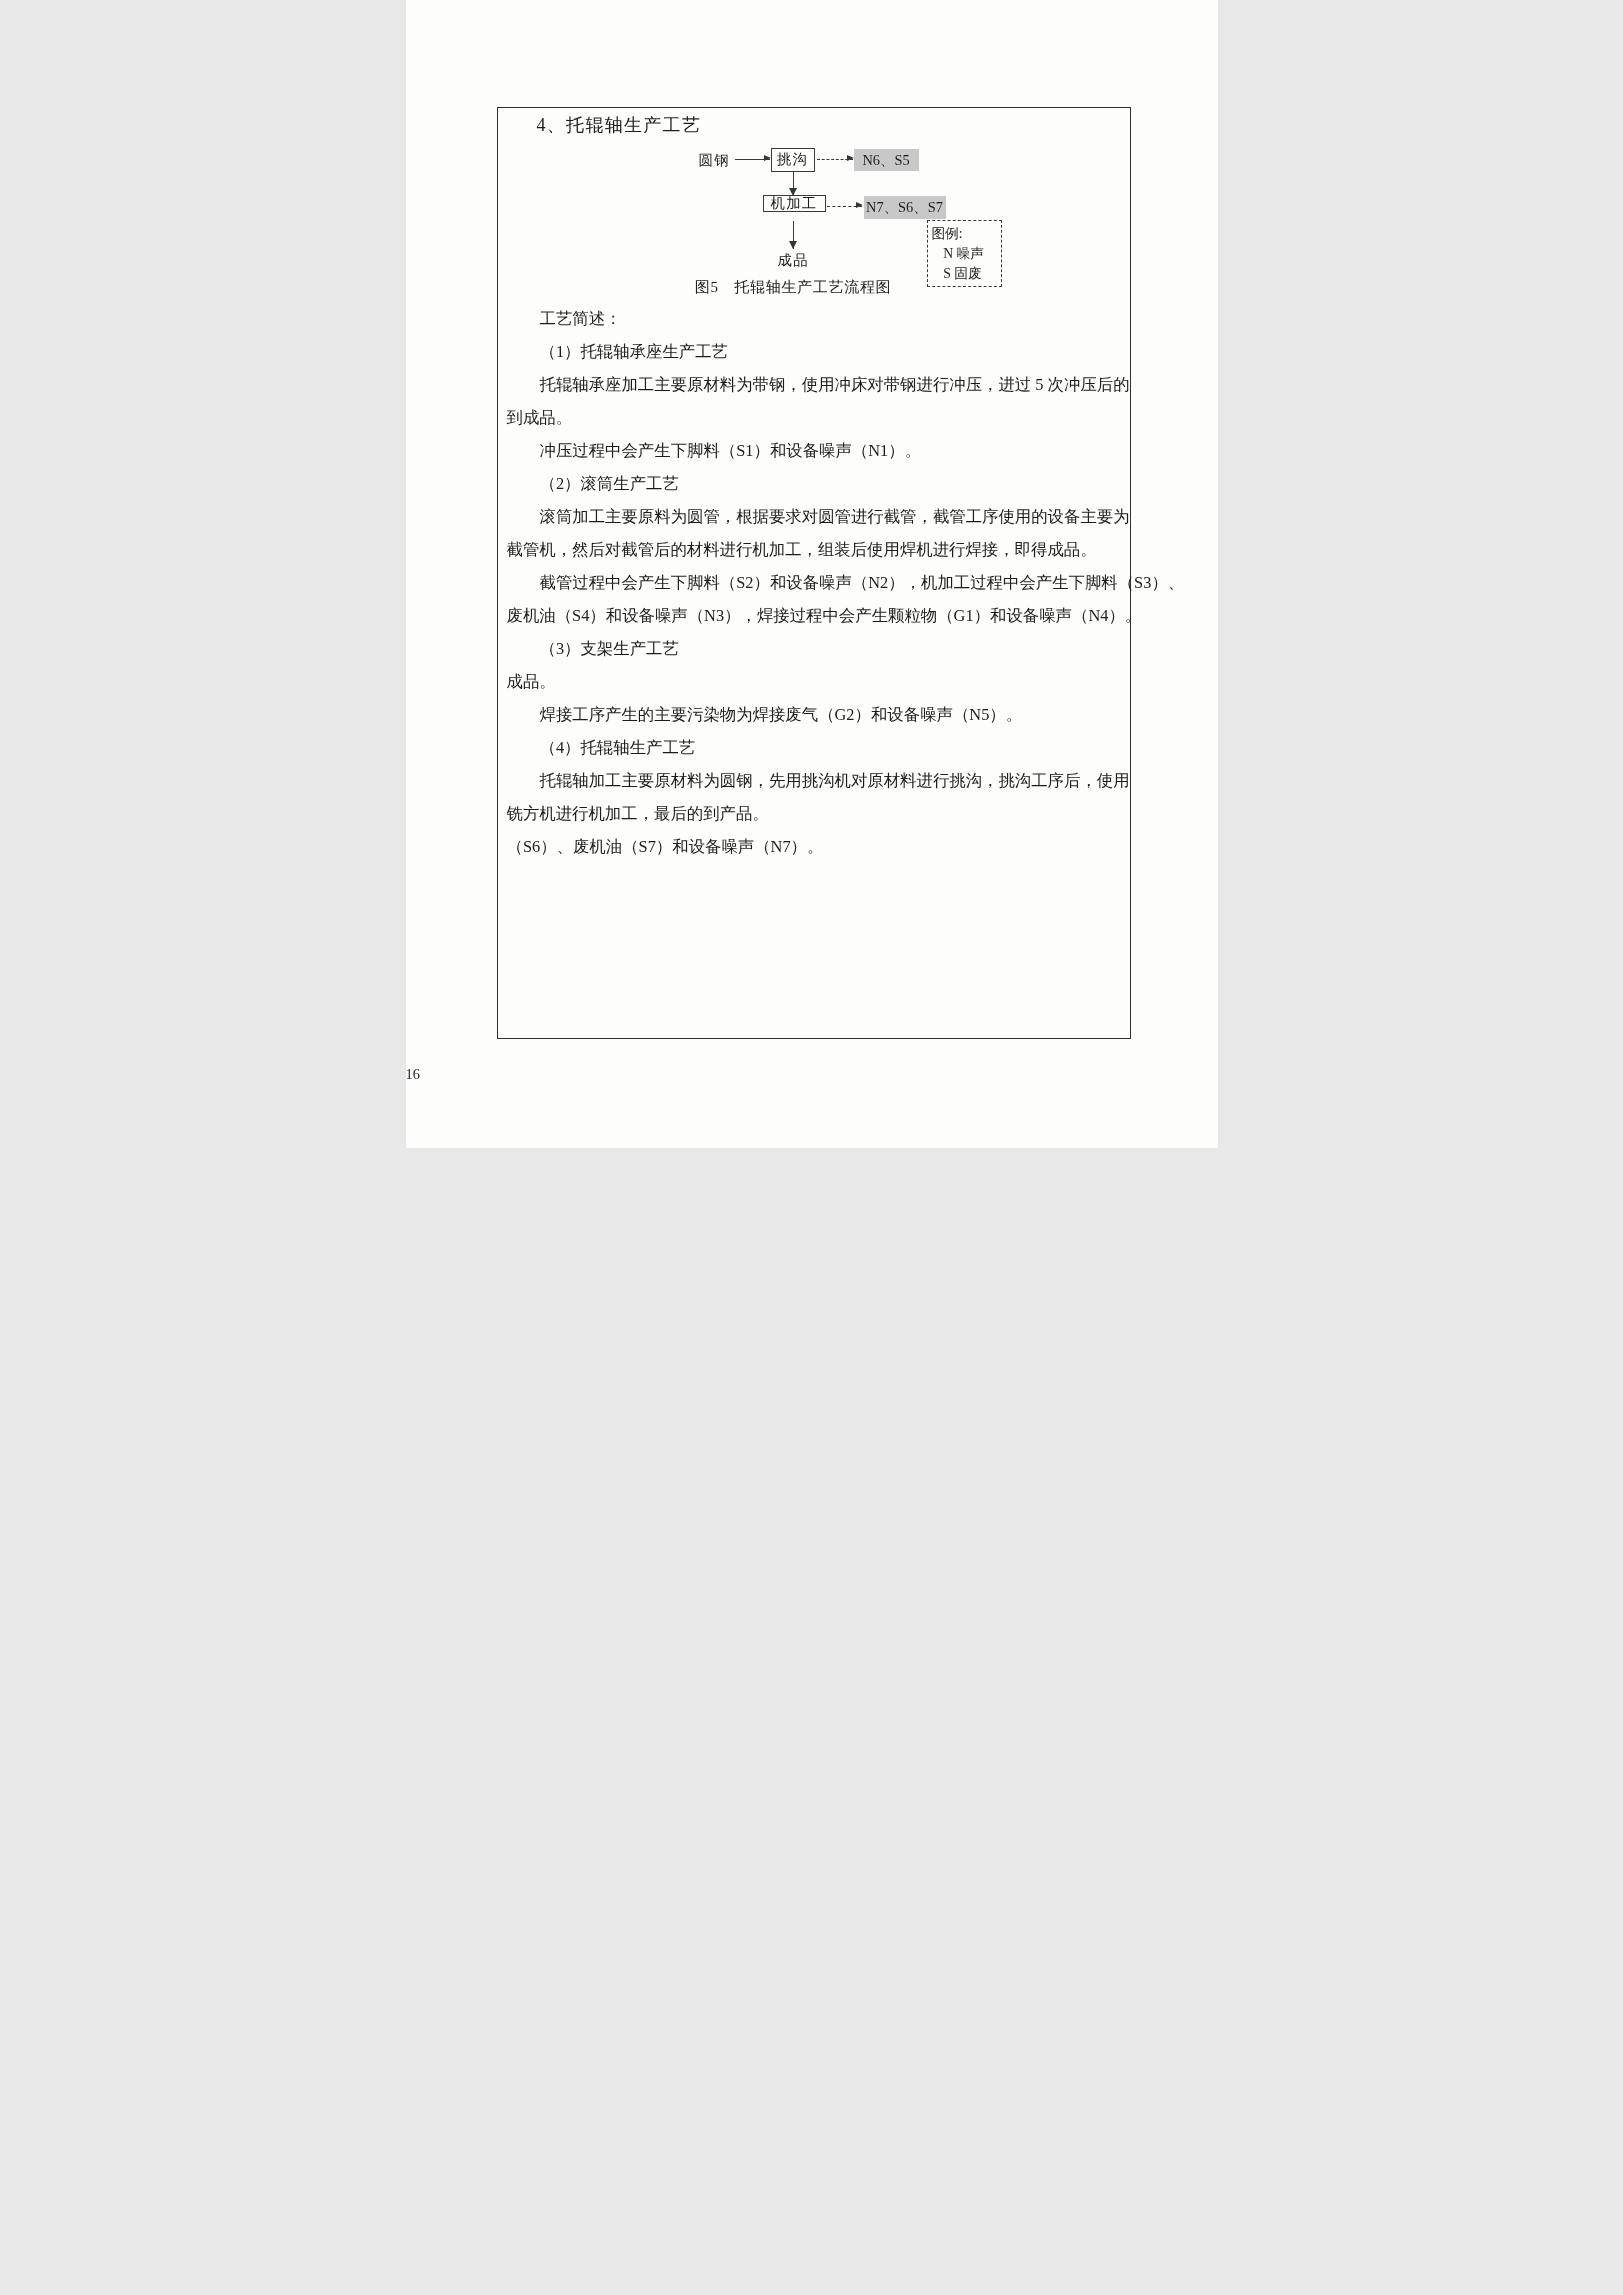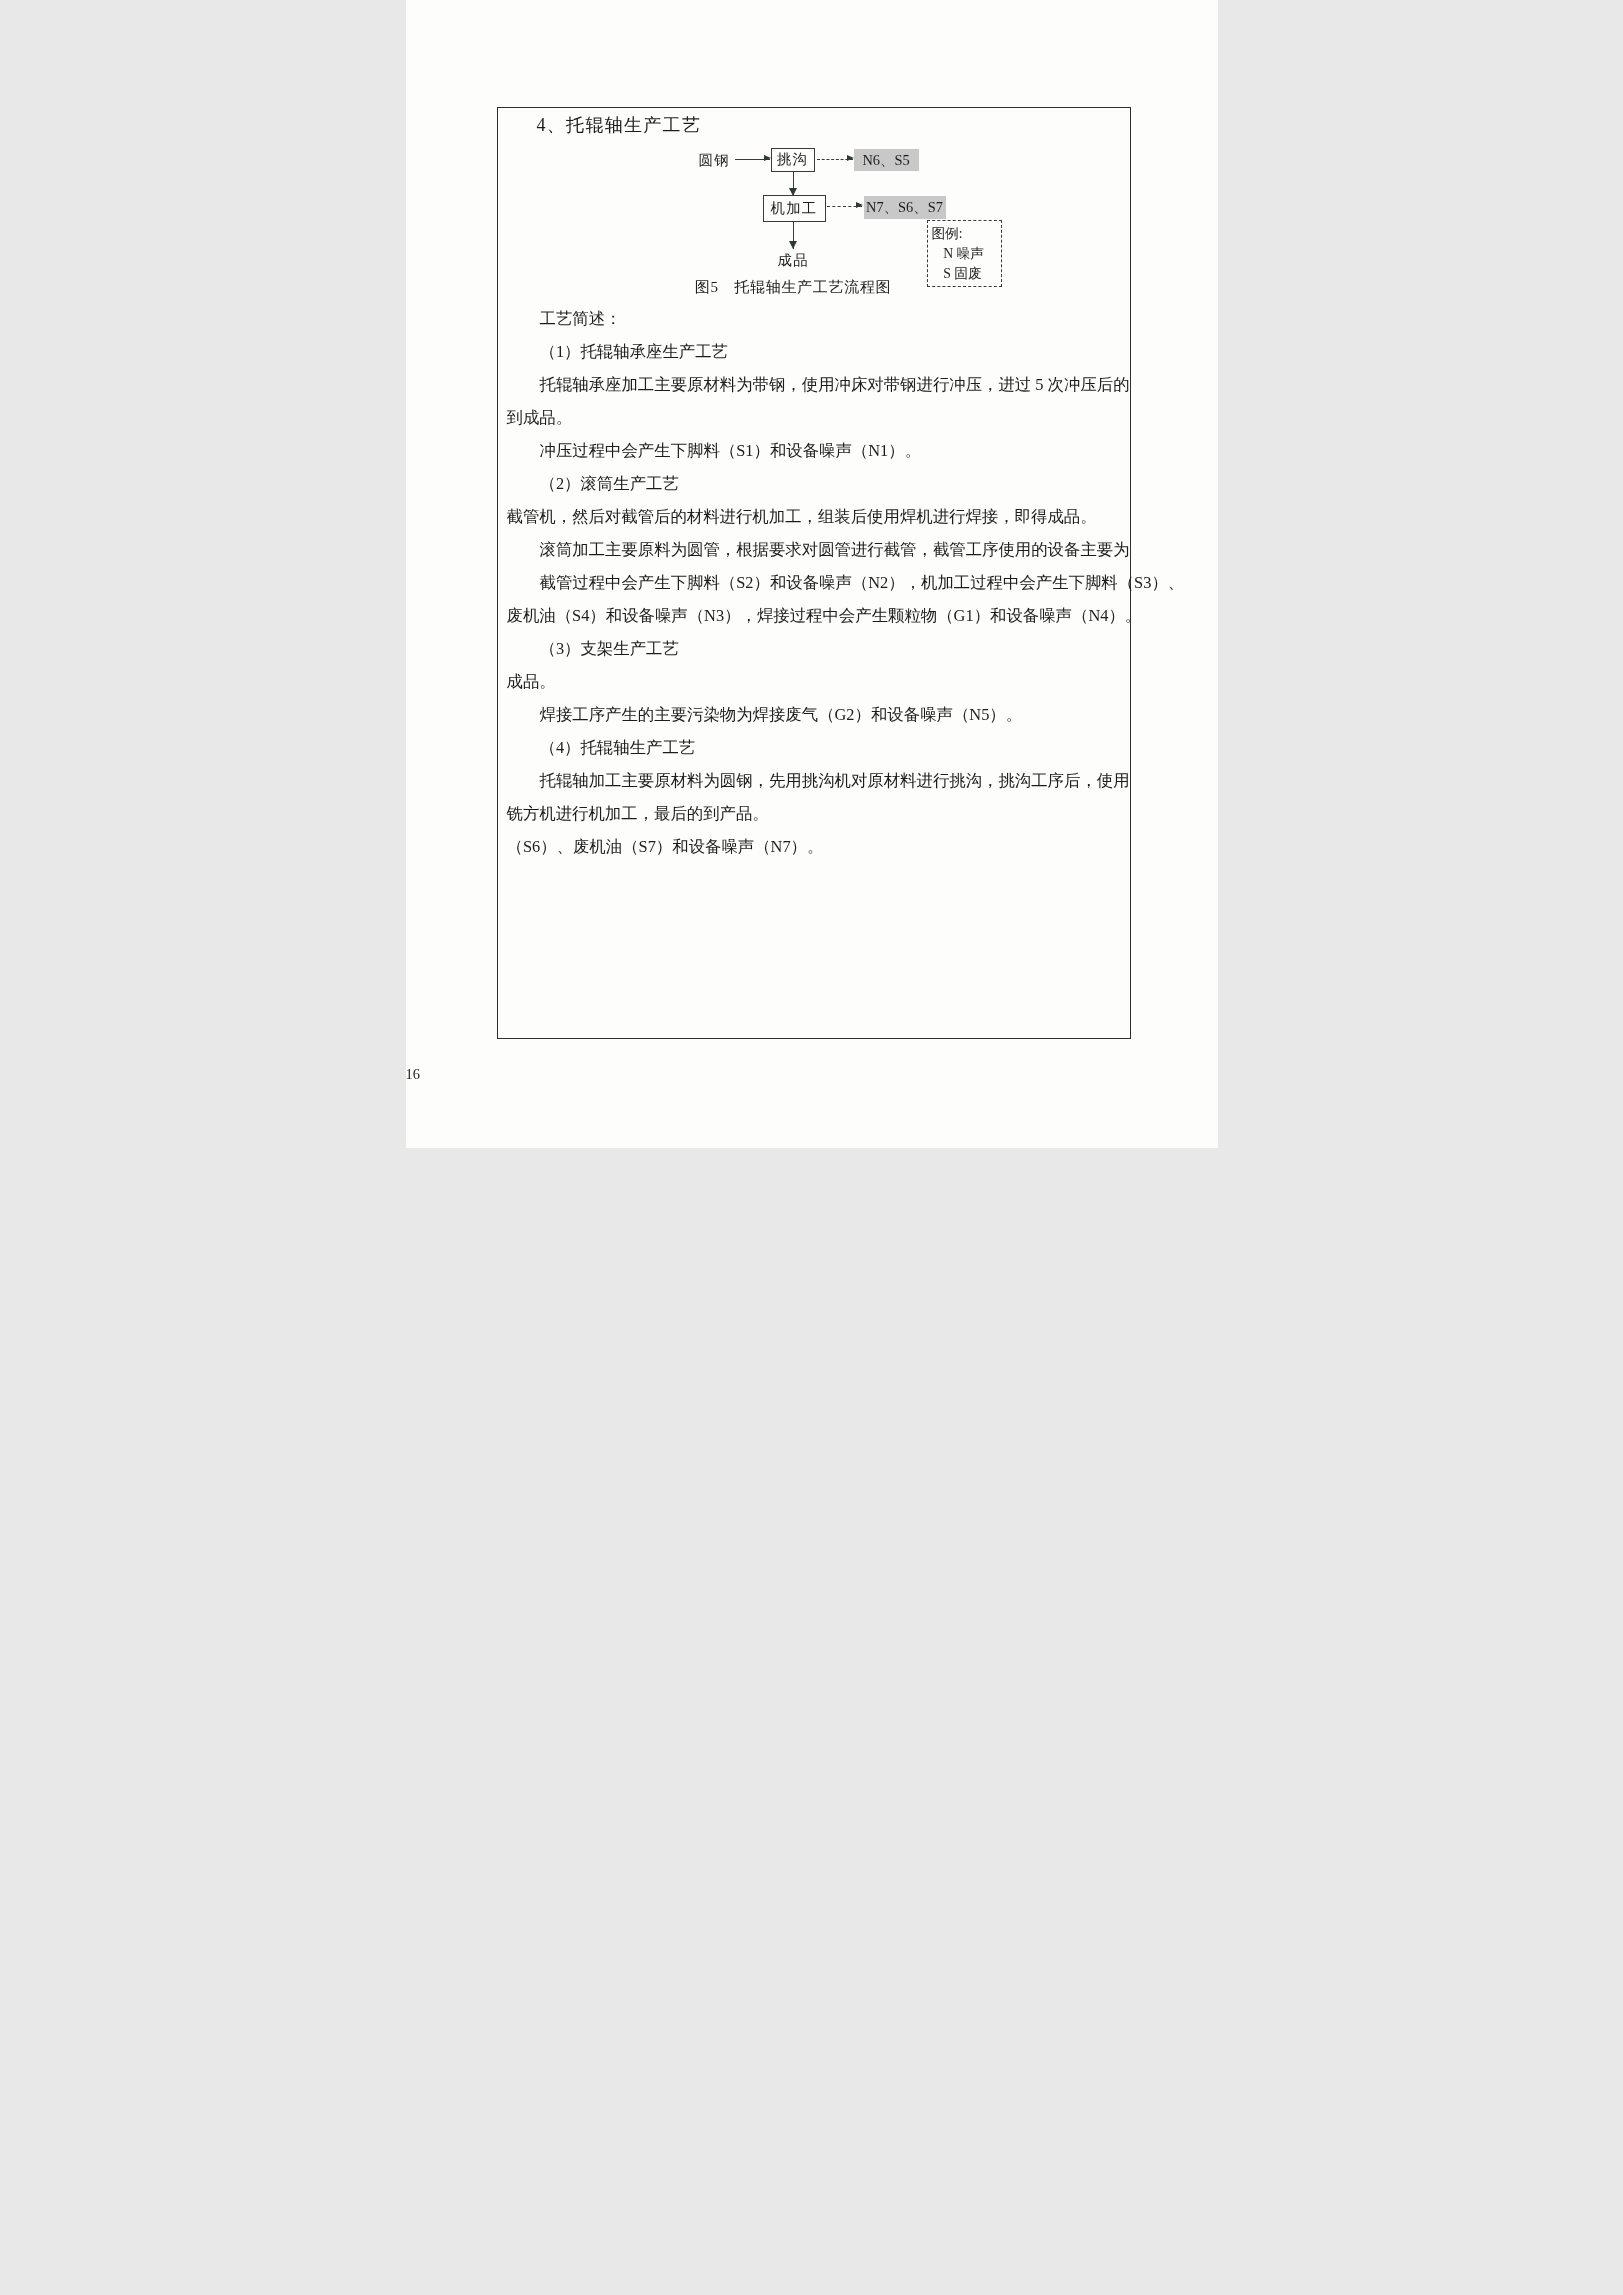--- a/index.html
+++ b/index.html
@@ -82,21 +82,21 @@
     <div class="harrow" style="left:329px;top:159px;width:35px;"></div>
 
     <div class="fc-box" style="left:365px;top:148px;width:44px;height:23.6px;">挑沟</div>
 
     <div class="harrow dashed" style="left:411px;top:159px;width:36px;"></div>
 
     <div class="fc-gray" style="left:448px;top:149px;width:65px;height:22px;">N6、S5</div>
 
     <div class="varrow" style="left:387px;top:172px;height:23.6px;"></div>
 
-    <div class="fc-box" style="left:357px;top:195px;width:63px;height:27px;">机加工</div>
+    <div class="fc-box" style="left:357px;top:195px;width:63px;height:17px;">机加工</div>
 
     <div class="harrow dashed" style="left:421px;top:206px;width:35px;"></div>
 
     <div class="fc-gray" style="left:458px;top:196px;width:82px;height:23px;">N7、S6、S7</div>
 
     <div class="legend">
       <div>图例:</div>
       <div>
           <div class="li">N 噪声</div>
           <div class="li">S 固废</div>
@@ -110,22 +110,22 @@
     <div class="fig-caption">图5　托辊轴生产工艺流程图</div>
   </div>
 
   <div class="body-text">
       <div class="bline indent">工艺简述：</div>
       <div class="bline indent">（1）托辊轴承座生产工艺</div>
       <div class="bline indent">托辊轴承座加工主要原材料为带钢，使用冲床对带钢进行冲压，进过 5 次冲压后的</div>
       <div class="bline">到成品。</div>
       <div class="bline indent">冲压过程中会产生下脚料（S1）和设备噪声（N1）。</div>
       <div class="bline indent">（2）滚筒生产工艺</div>
+      <div class="bline indent">滚筒加工主要原料为圆管，根据要求对圆管进行截管，截管工序使用的设备主要为</div>
       <div class="bline">截管机，然后对截管后的材料进行机加工，组装后使用焊机进行焊接，即得成品。</div>
-      <div class="bline indent">滚筒加工主要原料为圆管，根据要求对圆管进行截管，截管工序使用的设备主要为</div>
       <div class="bline indent">截管过程中会产生下脚料（S2）和设备噪声（N2），机加工过程中会产生下脚料（S3）、</div>
       <div class="bline">废机油（S4）和设备噪声（N3），焊接过程中会产生颗粒物（G1）和设备噪声（N4）。</div>
       <div class="bline indent">（3）支架生产工艺</div>
       <div class="bline">成品。</div>
       <div class="bline indent">焊接工序产生的主要污染物为焊接废气（G2）和设备噪声（N5）。</div>
       <div class="bline indent">（4）托辊轴生产工艺</div>
       <div class="bline indent">托辊轴加工主要原材料为圆钢，先用挑沟机对原材料进行挑沟，挑沟工序后，使用</div>
       <div class="bline">铣方机进行机加工，最后的到产品。</div>
       <div class="bline">（S6）、废机油（S7）和设备噪声（N7）。</div>
     </div>

